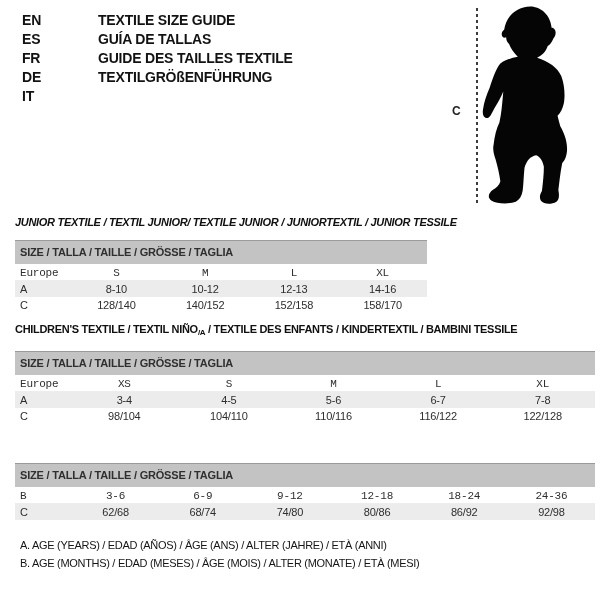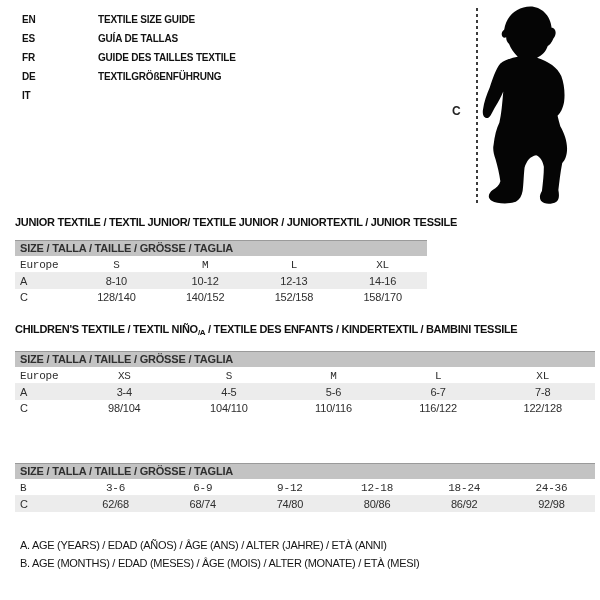--- a/index.html
+++ b/index.html
@@ -1,39 +1,39 @@
 <!DOCTYPE html>
 <html><head>
 <meta charset="utf-8">
 <style>
   * { margin:0; padding:0; box-sizing:border-box; }
   html,body { width:600px; height:600px; background:#fff; font-family:"Liberation Sans", sans-serif; }
   #page { position:relative; width:600px; height:600px; background:#fff; overflow:hidden; color:#141414; }
 
   
   #lang-block { position:absolute; left:22px; top:10px; }
-  .lang-row { display:flex; height:19px; align-items:center; font-weight:bold; font-size:10px; letter-spacing:-0.2px; color:#121212; }
+  .lang-row { display:flex; height:19px; align-items:center; font-weight:bold; font-size:14px; letter-spacing:-0.2px; color:#121212; }
   .lang-code { width:36px; }
   .lang-title { white-space:nowrap;margin-left:40px; }
 
   
   #figure { position:absolute; left:440px; top:0; width:160px; height:212px; }
   #dash-line { position:absolute; left:36px; top:8px; width:2px; height:198px;
     background:repeating-linear-gradient(to bottom, #3c3c3c 0 3px, transparent 3px 6px); }
   #c-label { position:absolute; left:12px; top:104px; font-weight:bold; font-size:12px; color:#222; }
   #baby-svg { position:absolute; left:42px; top:2px; }
 
   
   .sec-heading { position:absolute; left:15px; font-weight:bold; font-size:11px; letter-spacing:-0.3px; color:#101010; line-height:17px; }
   .sub-a { font-size:8px; vertical-align:-2px; }
 
   
   table.size-table { position:absolute; left:15px; border-collapse:collapse; table-layout:fixed; font-size:11px; letter-spacing:-0.2px; color:#2e2e2e; }
   tr.band td { background:#c3c3c3; border-top:1px solid #9a9a9a; border-bottom:2px solid #fff;
-    font-weight:bold; color:#2f2f2f; height:16px; padding-left:5px; text-align:left; }
+    font-weight:bold; color:#2f2f2f; height:24px; padding-left:5px; text-align:left; }
   tr.data td { height:16px; vertical-align:middle; }
   tr.data.sep td { border-bottom:1px solid #ededed;font-family:Liberation Mono, monospace; }
   tr.shade td { background:#ececec; }
   td.lbl { text-align:left; padding-left:5px; }
   td.val { text-align:center; }
 
   
   #notes { position:absolute; left:20px; top:536px; }
   .note-line { font-weight:normal; font-size:11px; letter-spacing:-0.3px; line-height:18px; color:#151515; white-space:nowrap; }
 </style>
@@ -106,21 +106,21 @@
         C2 102 5 94 8 87
         C11 78 14 68 19 62
         C25 58 31 56 37 55
         C33 51 30 47 28 42
         C26 40 25 38 25 35
         C21 37 18 31 23 27
         C25 13 36 3 50 3 Z"></path>
     </svg>
   </div>
 
-  <div class="sec-heading" style="top:214px;">JUNIOR TEXTILE / TEXTIL JUNIOR/ TEXTILE JUNIOR / JUNIORTEXTIL / JUNIOR TESSILE</div>
+  <div class="sec-heading" style="top:214px;font-style:italic;">JUNIOR TEXTILE / TEXTIL JUNIOR/ TEXTILE JUNIOR / JUNIORTEXTIL / JUNIOR TESSILE</div>
   <table class="size-table" style="top:240px; width:412px;">
     <colgroup>
         <col style="width:57px">
         <col>
         <col>
         <col>
         <col>
       </colgroup>
     <tbody>
         <tr class="band">

